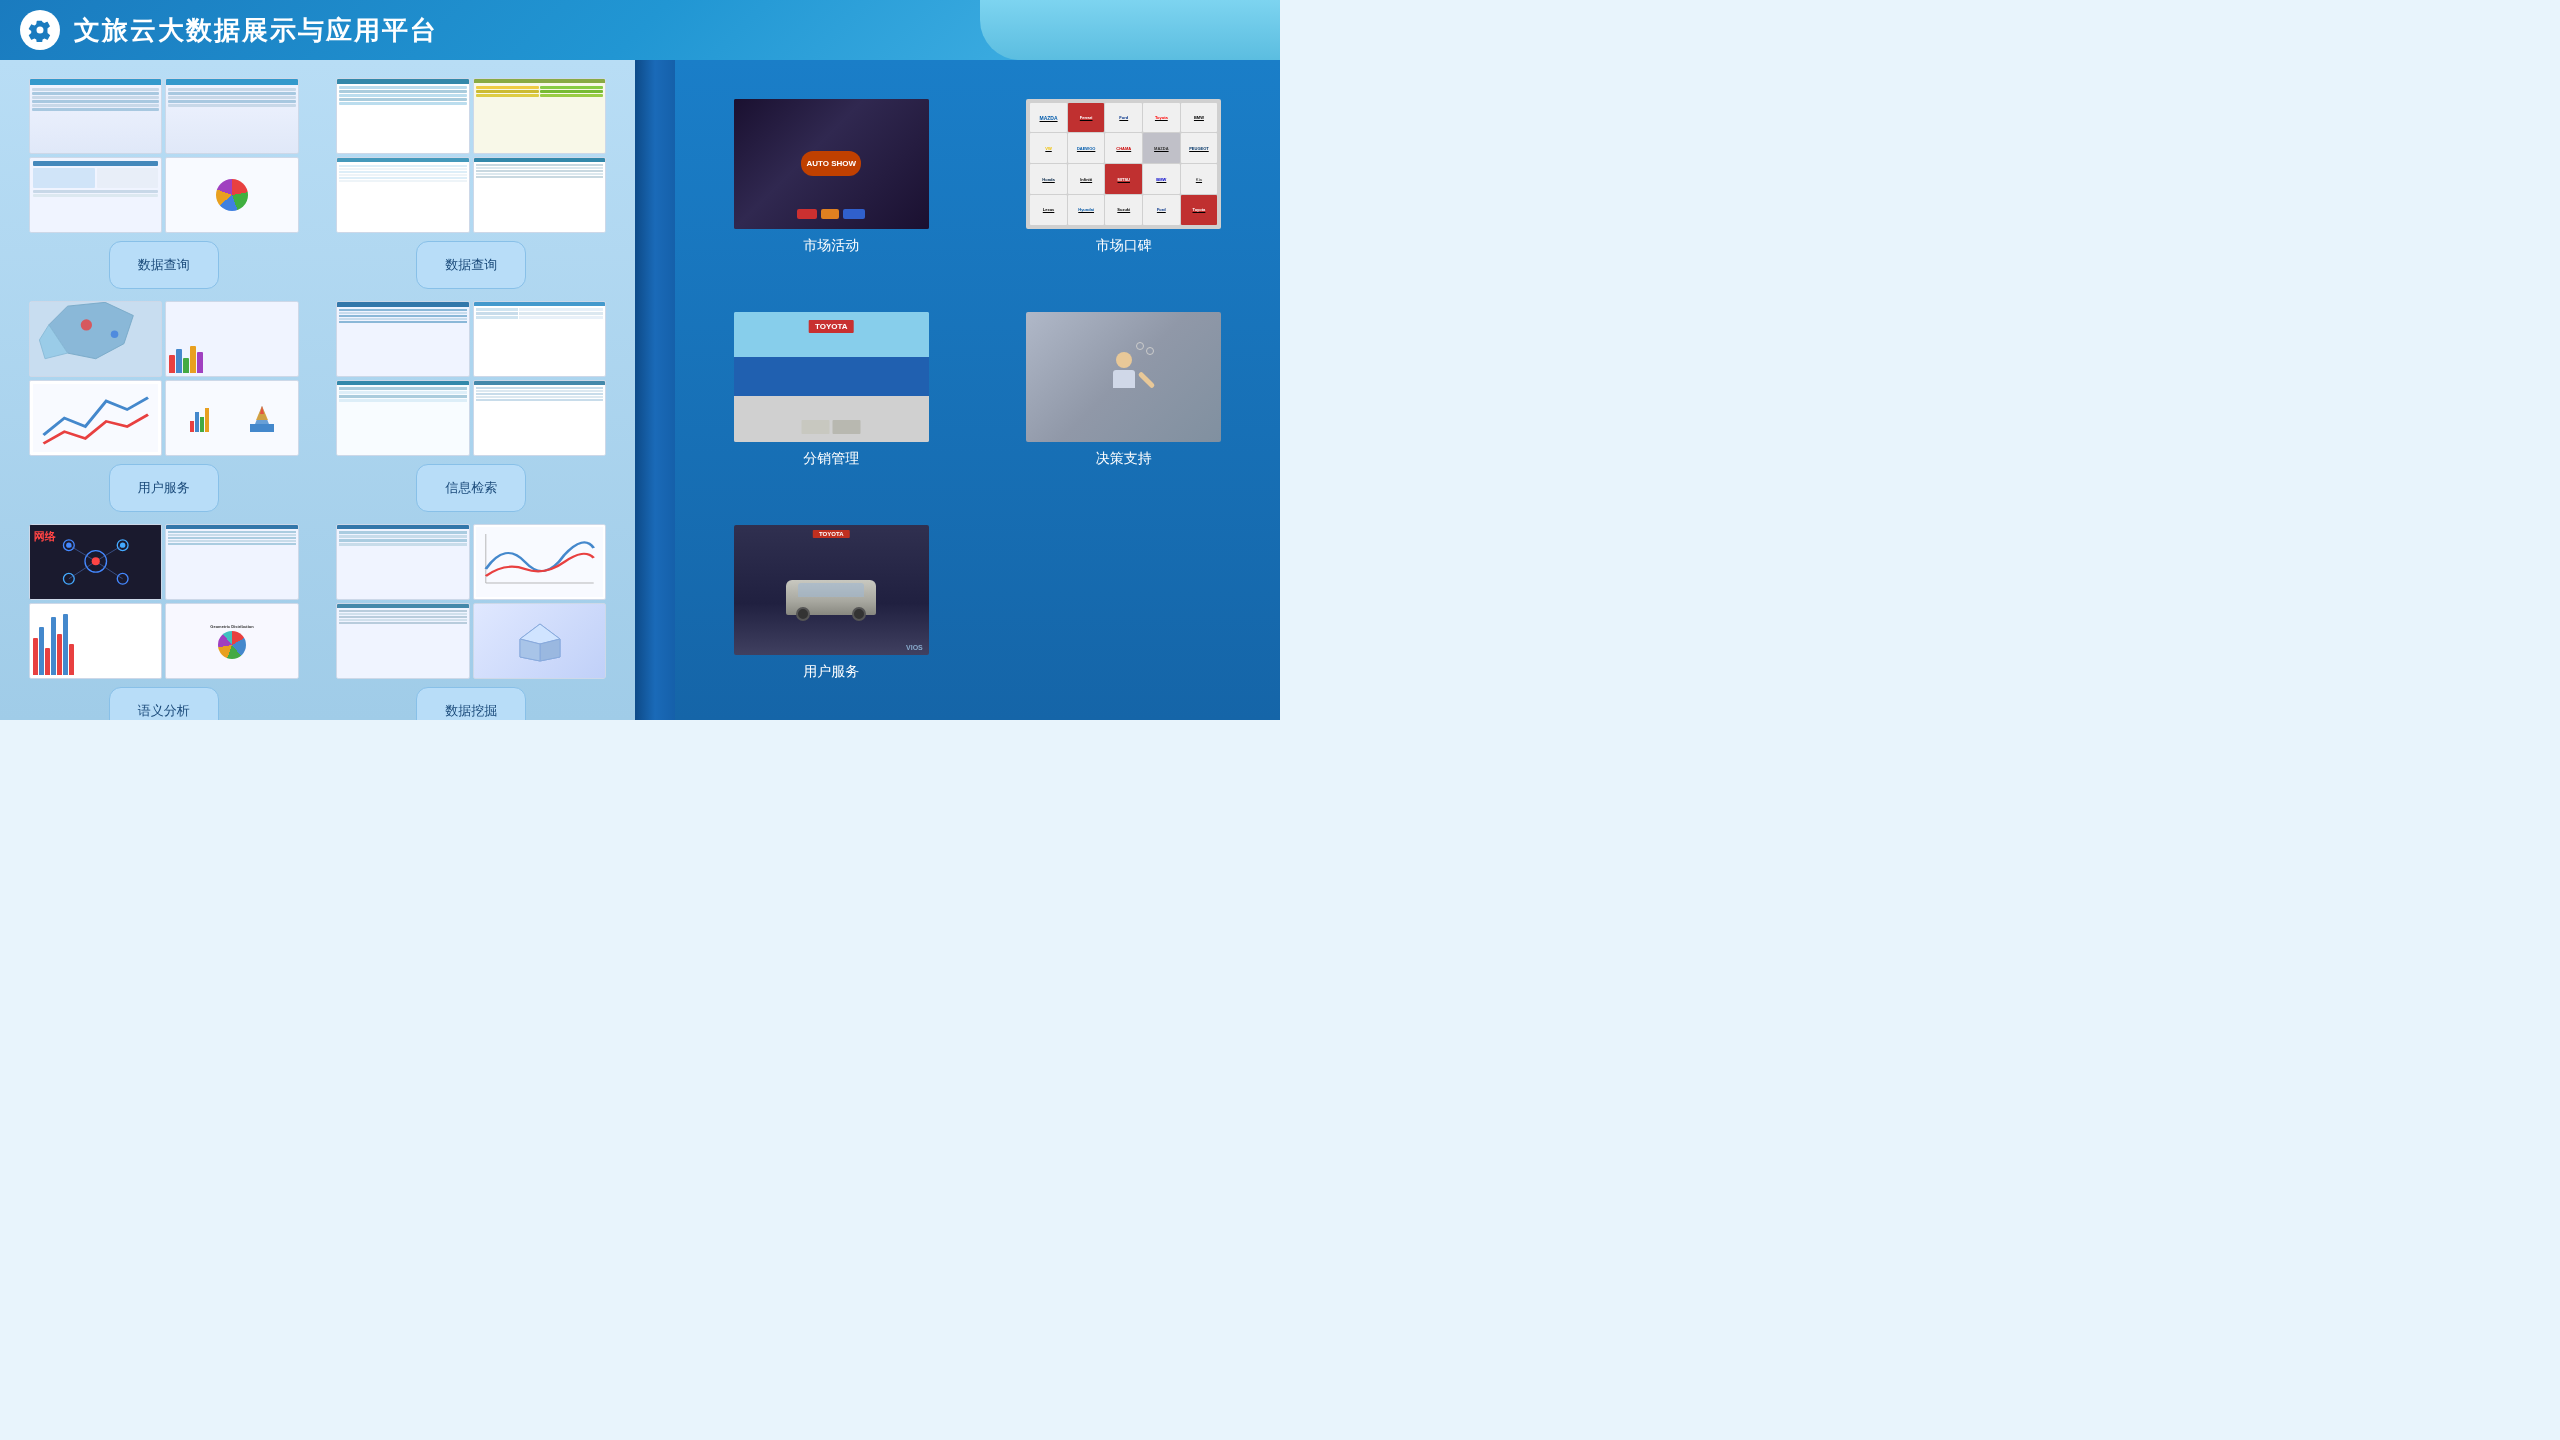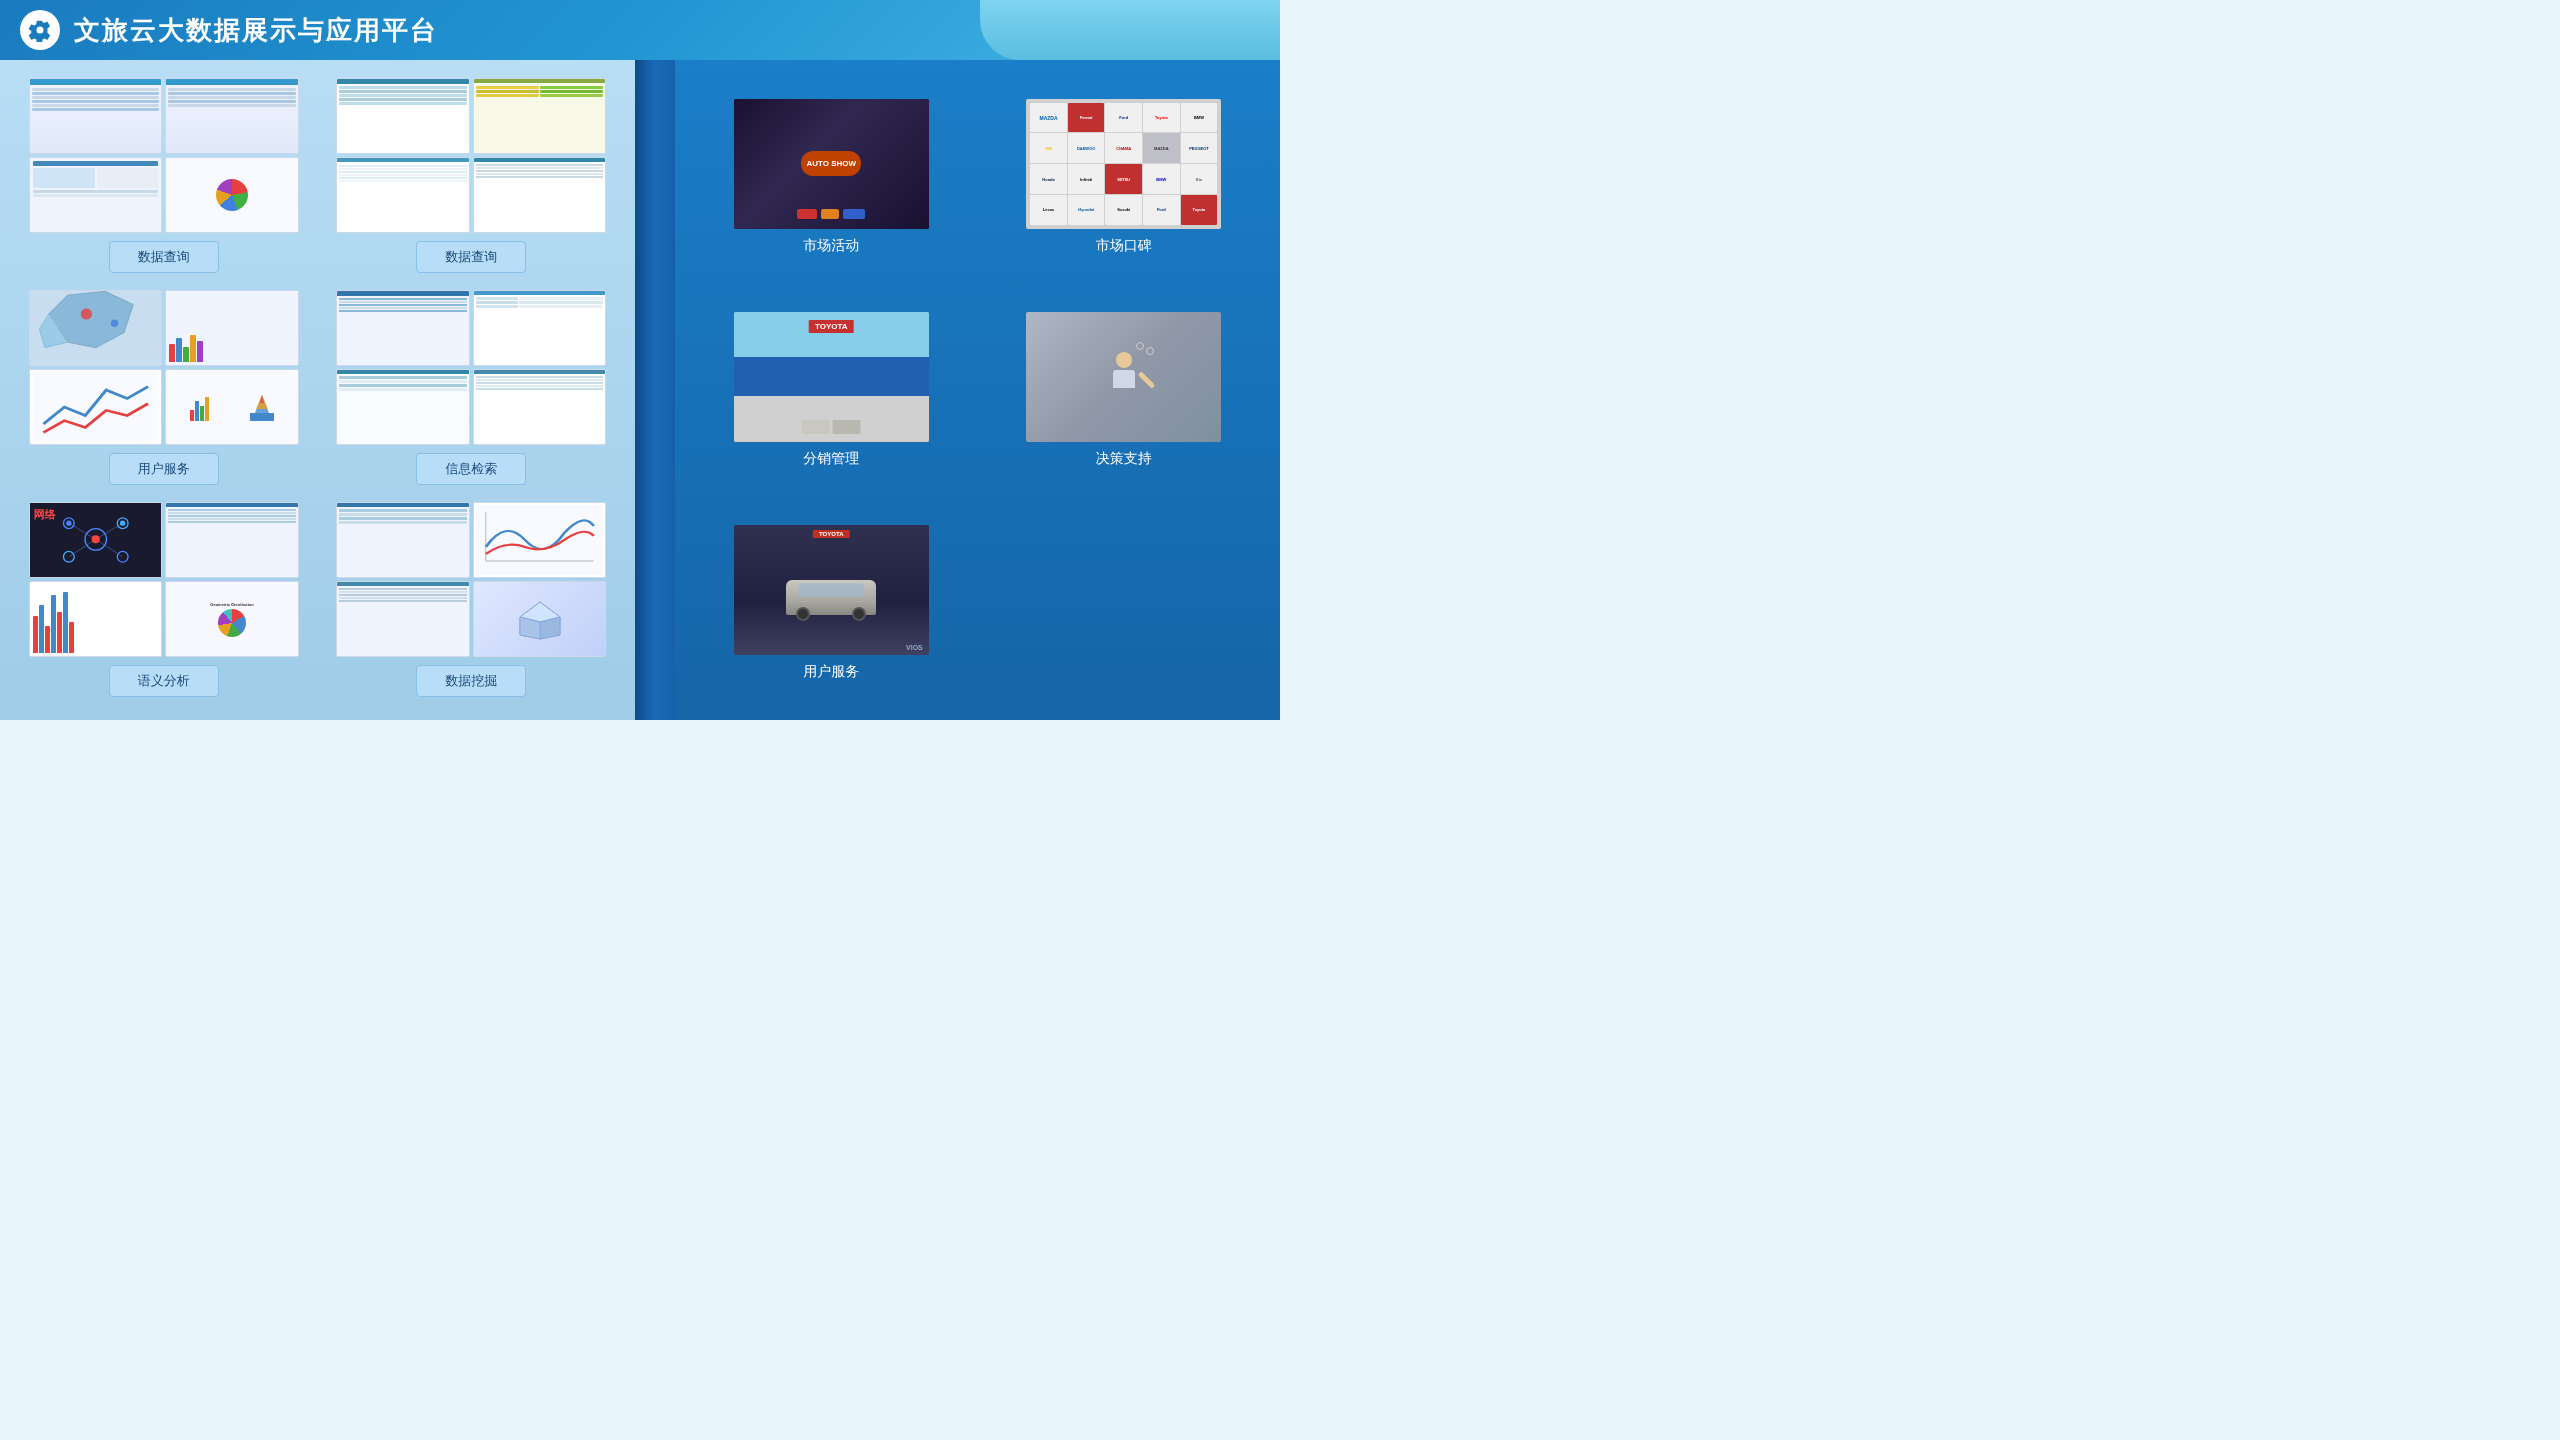--- a/index.html
+++ b/index.html
@@ -100,22 +100,22 @@
     .ss-map {
       background: linear-gradient(135deg, #e0eef8, #c8ddf0);
       position: relative;
       overflow: hidden;
     }
 
     
     .module-label {
       background: #b8ddf8;
       border: 1.5px solid #88c0e8;
-      border-radius: 4px;
-      padding: 6px 28px;
+      border-radius: 12px;
+      padding: 14px 28px;
       font-size: 13px;
       color: #1a4a7a;
       font-weight: 500;
       cursor: pointer;
       white-space: nowrap;
     }
 
     
     .fold {
       width: 40px;
@@ -147,20 +147,21 @@
       align-items: center;
       gap: 8px;
     }
 
     .right-img {
       width: 195px;
       height: 130px;
       border-radius: 2px;
       overflow: hidden;
       position: relative;
+      text-decoration: underline;
     }
 
     .right-label {
       color: #ffffff;
       font-size: 14px;
       font-weight: 500;
     }
 
     
     .pie-mock {

